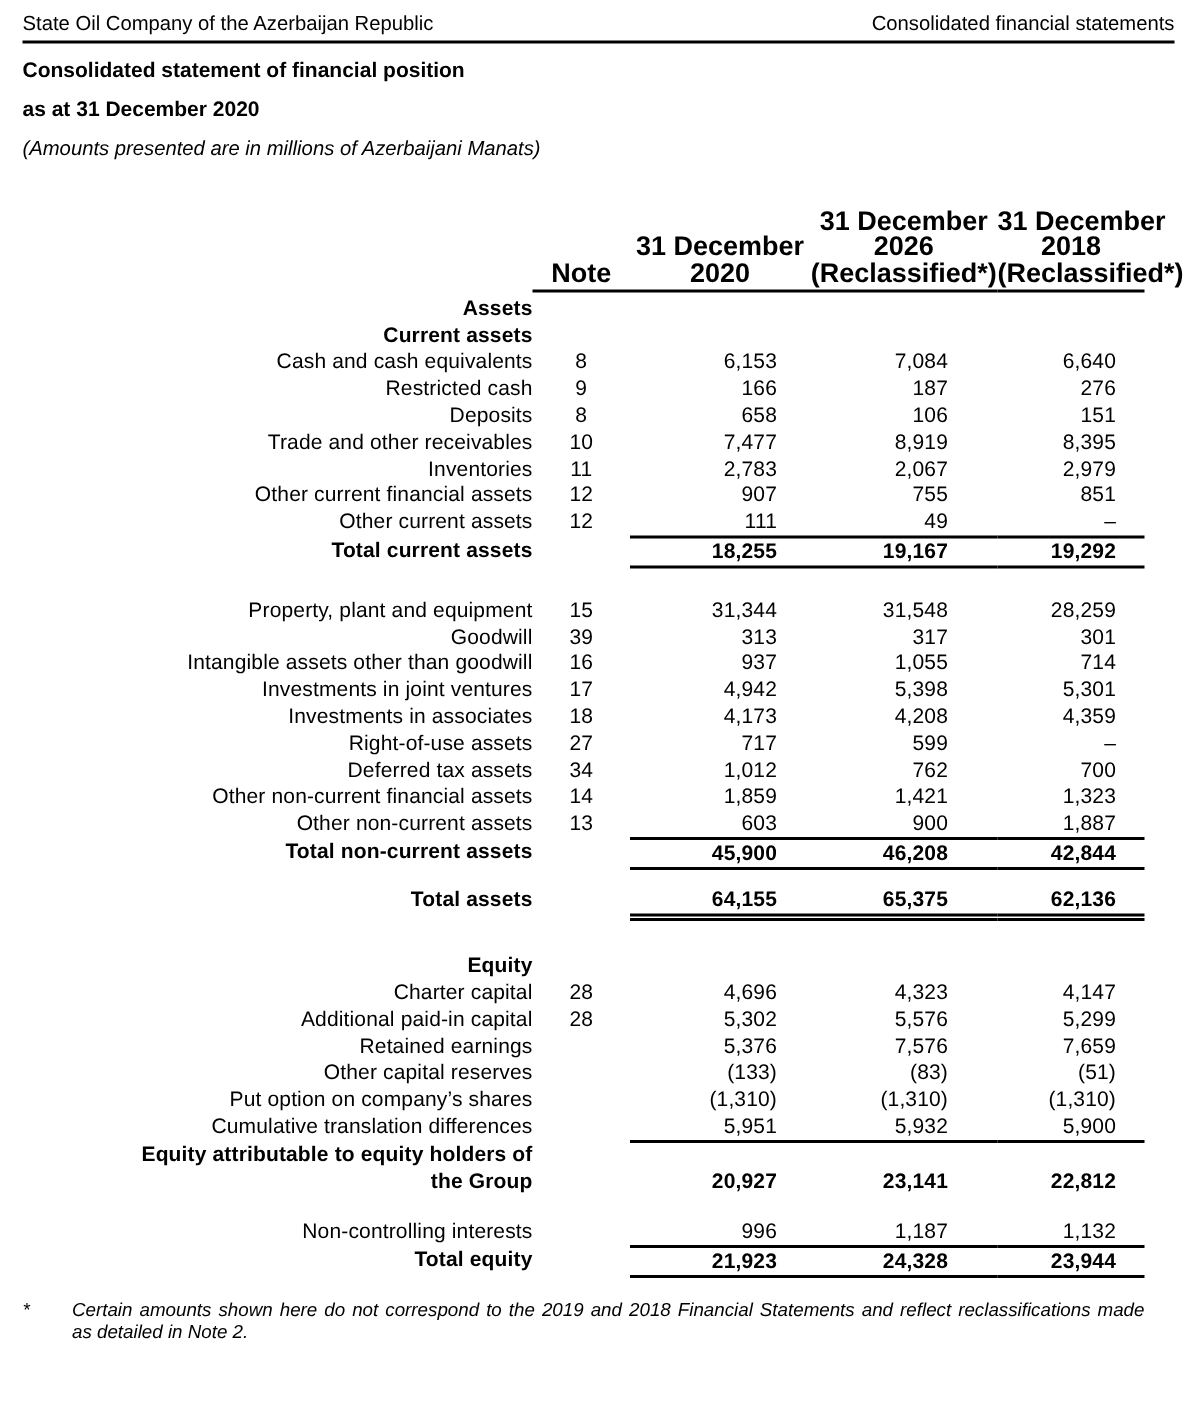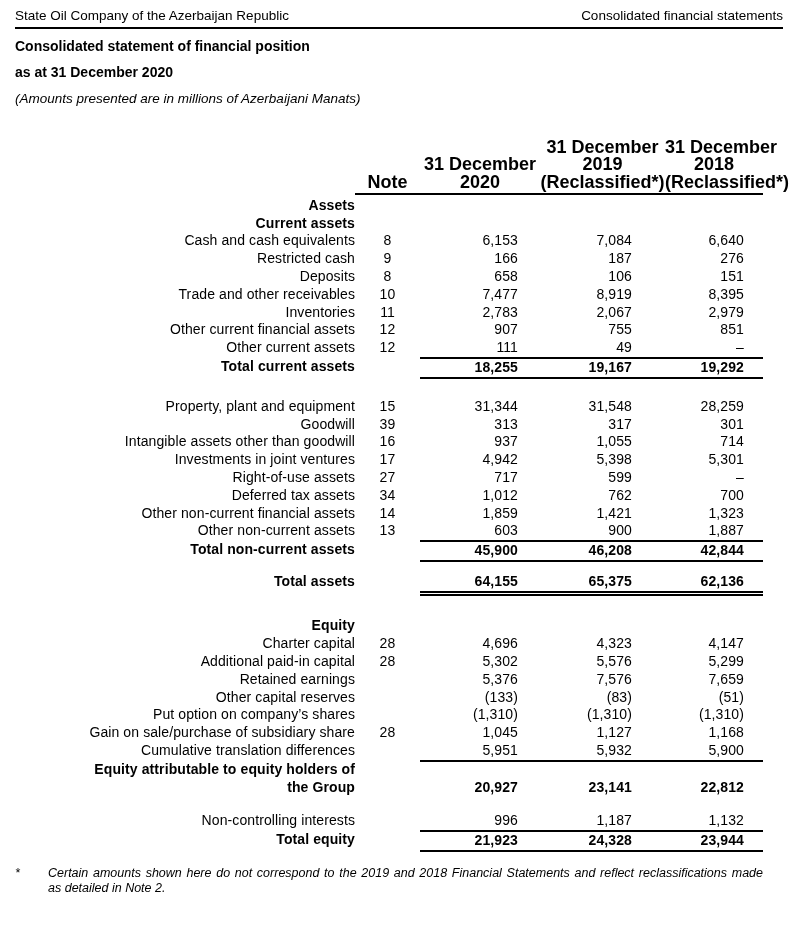--- a/index.html
+++ b/index.html
@@ -121,21 +121,21 @@
           <th class="h-label"></th>
           <th class="h-note ruled">
             <div>Note</div>
           </th>
           <th class="h-c2020 ruled">
             <div>31 December</div>
             <div>2020</div>
           </th>
           <th class="h-c2019 ruled">
             <div>31 December</div>
-            <div>2019</div>
+            <div>2026</div>
             <div>(Reclassified*)</div>
           </th>
           <th class="h-c2018 ruled">
             <div>31 December</div>
             <div>2018</div>
             <div>(Reclassified*)</div>
           </th>
         </tr>
     </thead>
     <tbody id="fs-body">
@@ -234,20 +234,27 @@
           <td class="c-val v2018">714</td>
         </tr>
         <tr class="r-item">
           <td class="c-label">Investments in joint ventures</td>
           <td class="c-note">17</td>
           <td class="c-val v2020">4,942</td>
           <td class="c-val v2019">5,398</td>
           <td class="c-val v2018">5,301</td>
         </tr>
         <tr class="r-item">
+          <td class="c-label">Investments in associates</td>
+          <td class="c-note">18</td>
+          <td class="c-val v2020">4,173</td>
+          <td class="c-val v2019">4,208</td>
+          <td class="c-val v2018">4,359</td>
+        </tr>
+        <tr class="r-item">
           <td class="c-label">Right-of-use assets</td>
           <td class="c-note">27</td>
           <td class="c-val v2020">717</td>
           <td class="c-val v2019">599</td>
           <td class="c-val v2018">–</td>
         </tr>
         <tr class="r-item">
           <td class="c-label">Deferred tax assets</td>
           <td class="c-note">34</td>
           <td class="c-val v2020">1,012</td>
@@ -322,27 +329,20 @@
           <td class="c-val v2020">(133)</td>
           <td class="c-val v2019">(83)</td>
           <td class="c-val v2018">(51)</td>
         </tr>
         <tr class="r-item">
           <td class="c-label">Put option on company’s shares</td>
           <td class="c-note"></td>
           <td class="c-val v2020">(1,310)</td>
           <td class="c-val v2019">(1,310)</td>
           <td class="c-val v2018">(1,310)</td>
-        </tr>
-        <tr class="r-item">
-          <td class="c-label">Gain on sale/purchase of subsidiary share</td>
-          <td class="c-note">28</td>
-          <td class="c-val v2020">1,045</td>
-          <td class="c-val v2019">1,127</td>
-          <td class="c-val v2018">1,168</td>
         </tr>
         <tr class="r-item rule-below">
           <td class="c-label">Cumulative translation differences</td>
           <td class="c-note"></td>
           <td class="c-val v2020">5,951</td>
           <td class="c-val v2019">5,932</td>
           <td class="c-val v2018">5,900</td>
         </tr>
         <tr class="r-total2">
           <td class="c-label">

